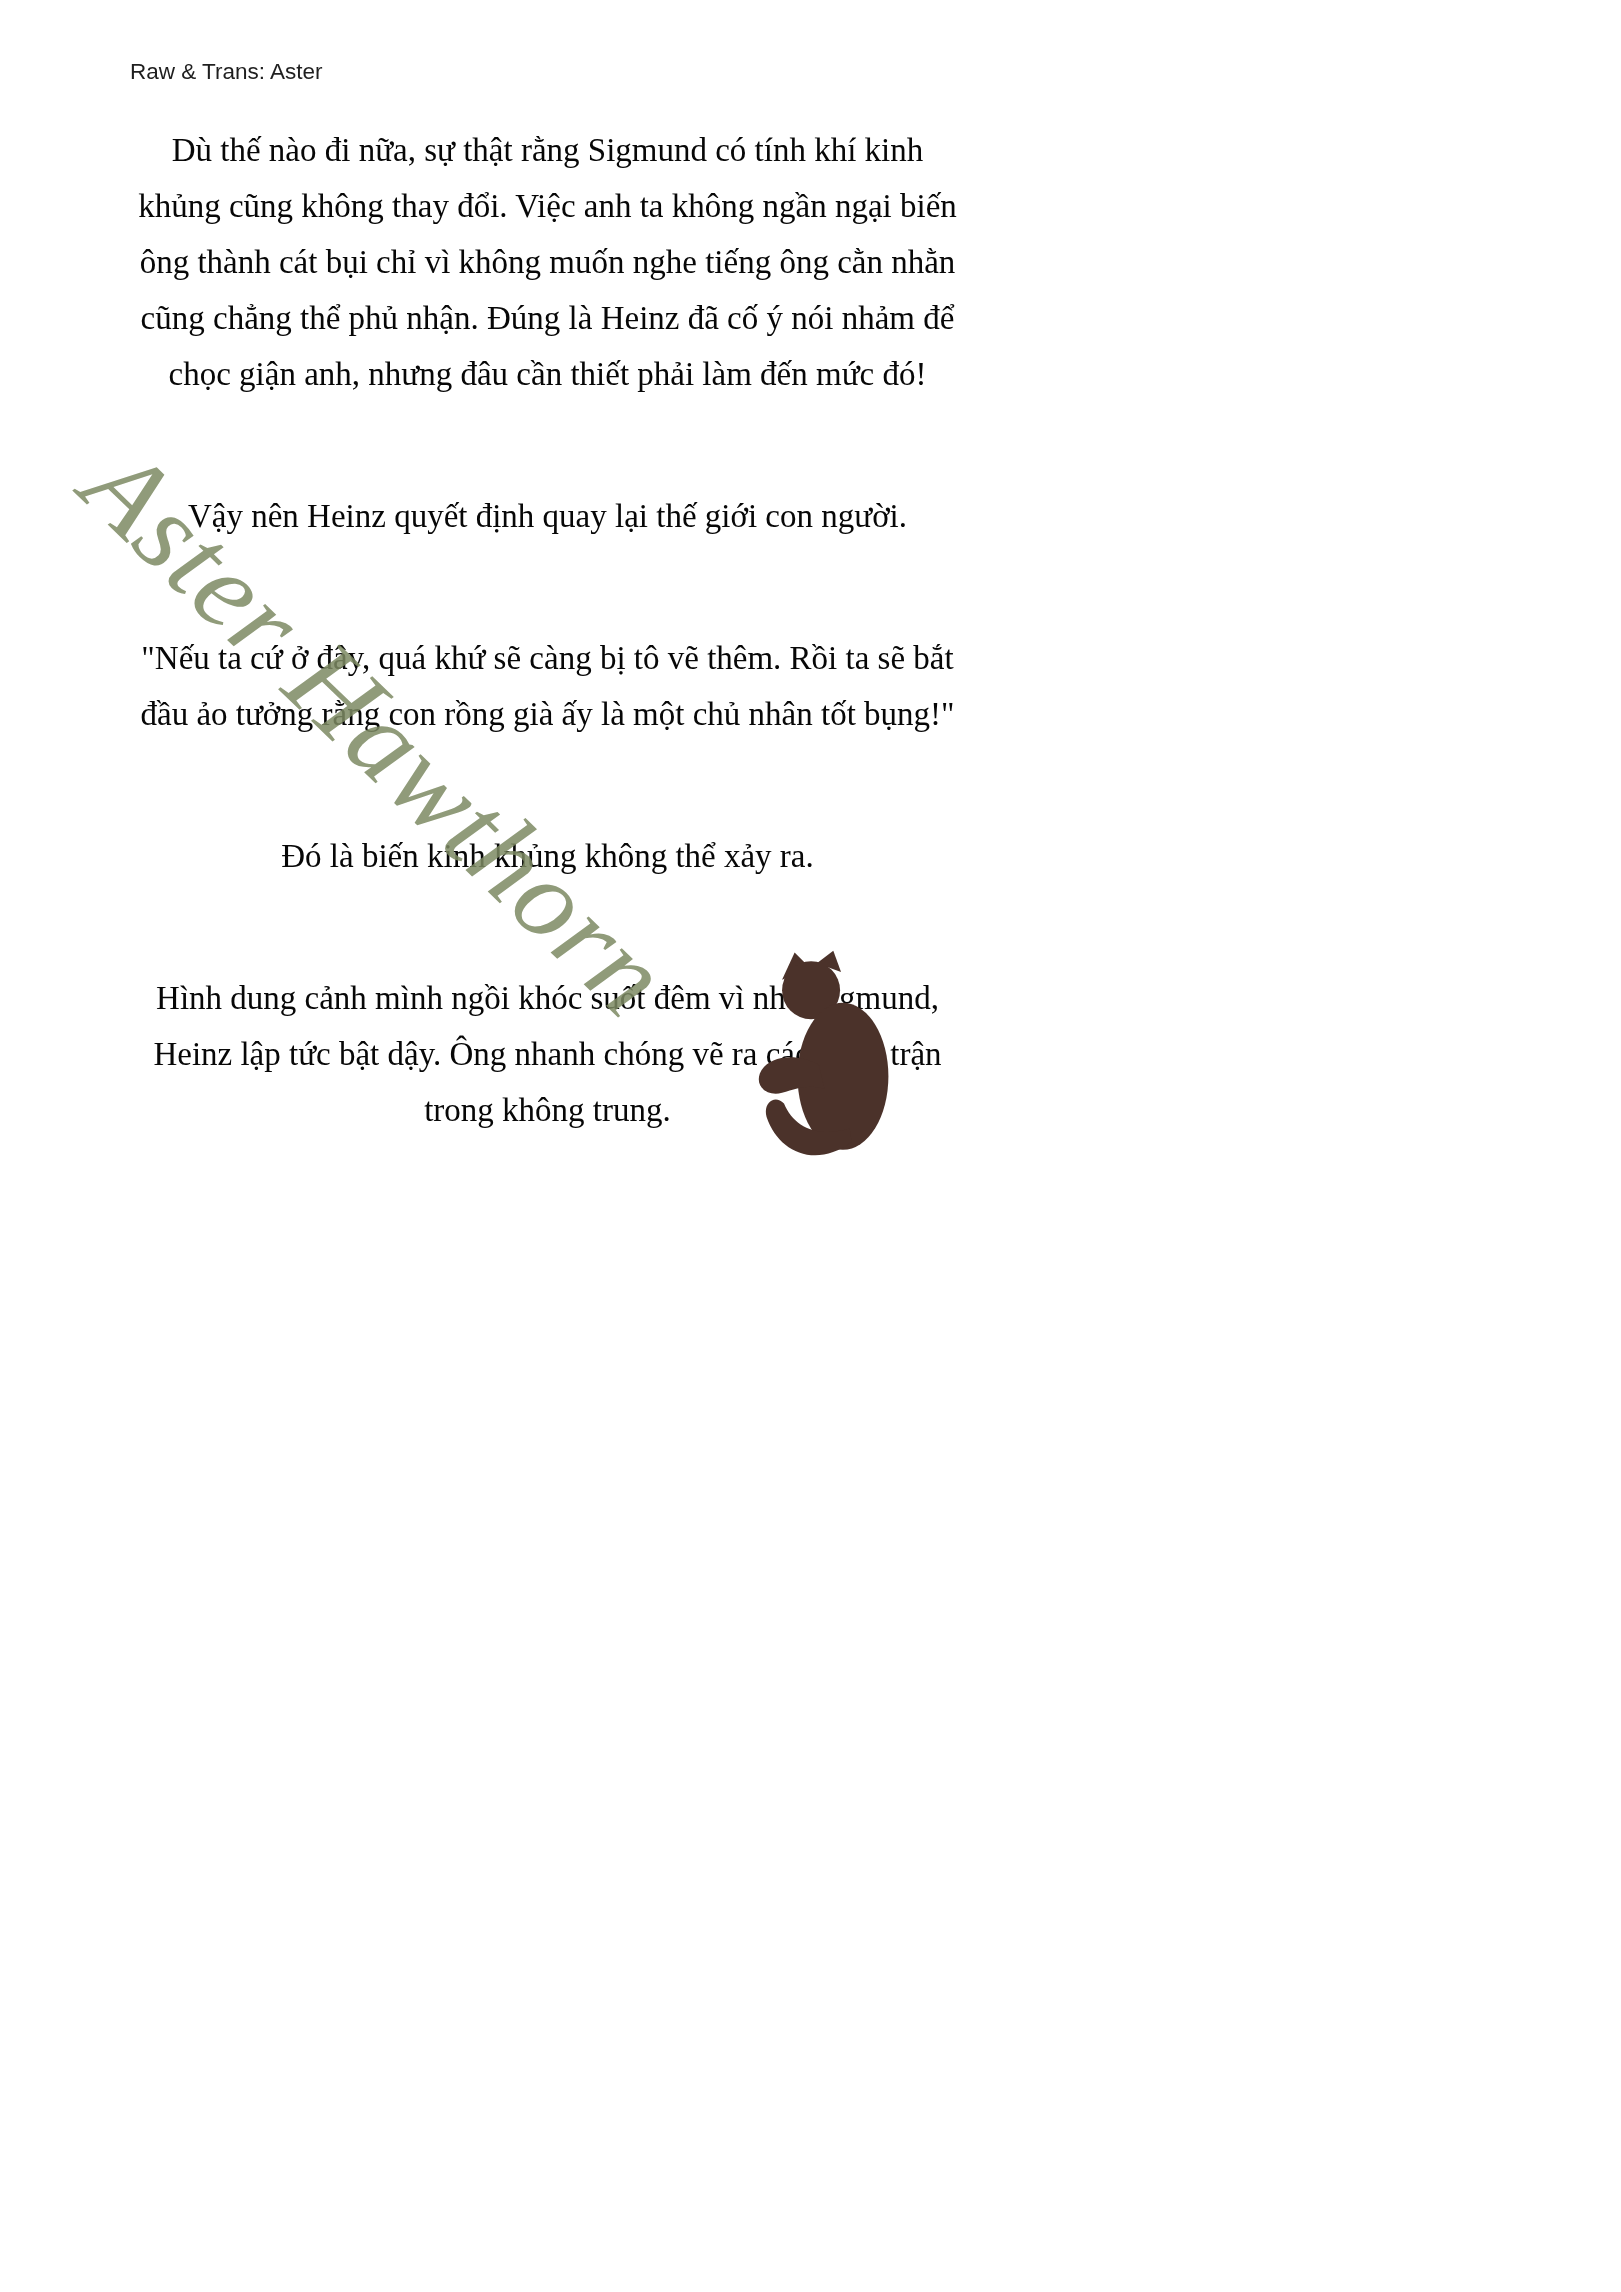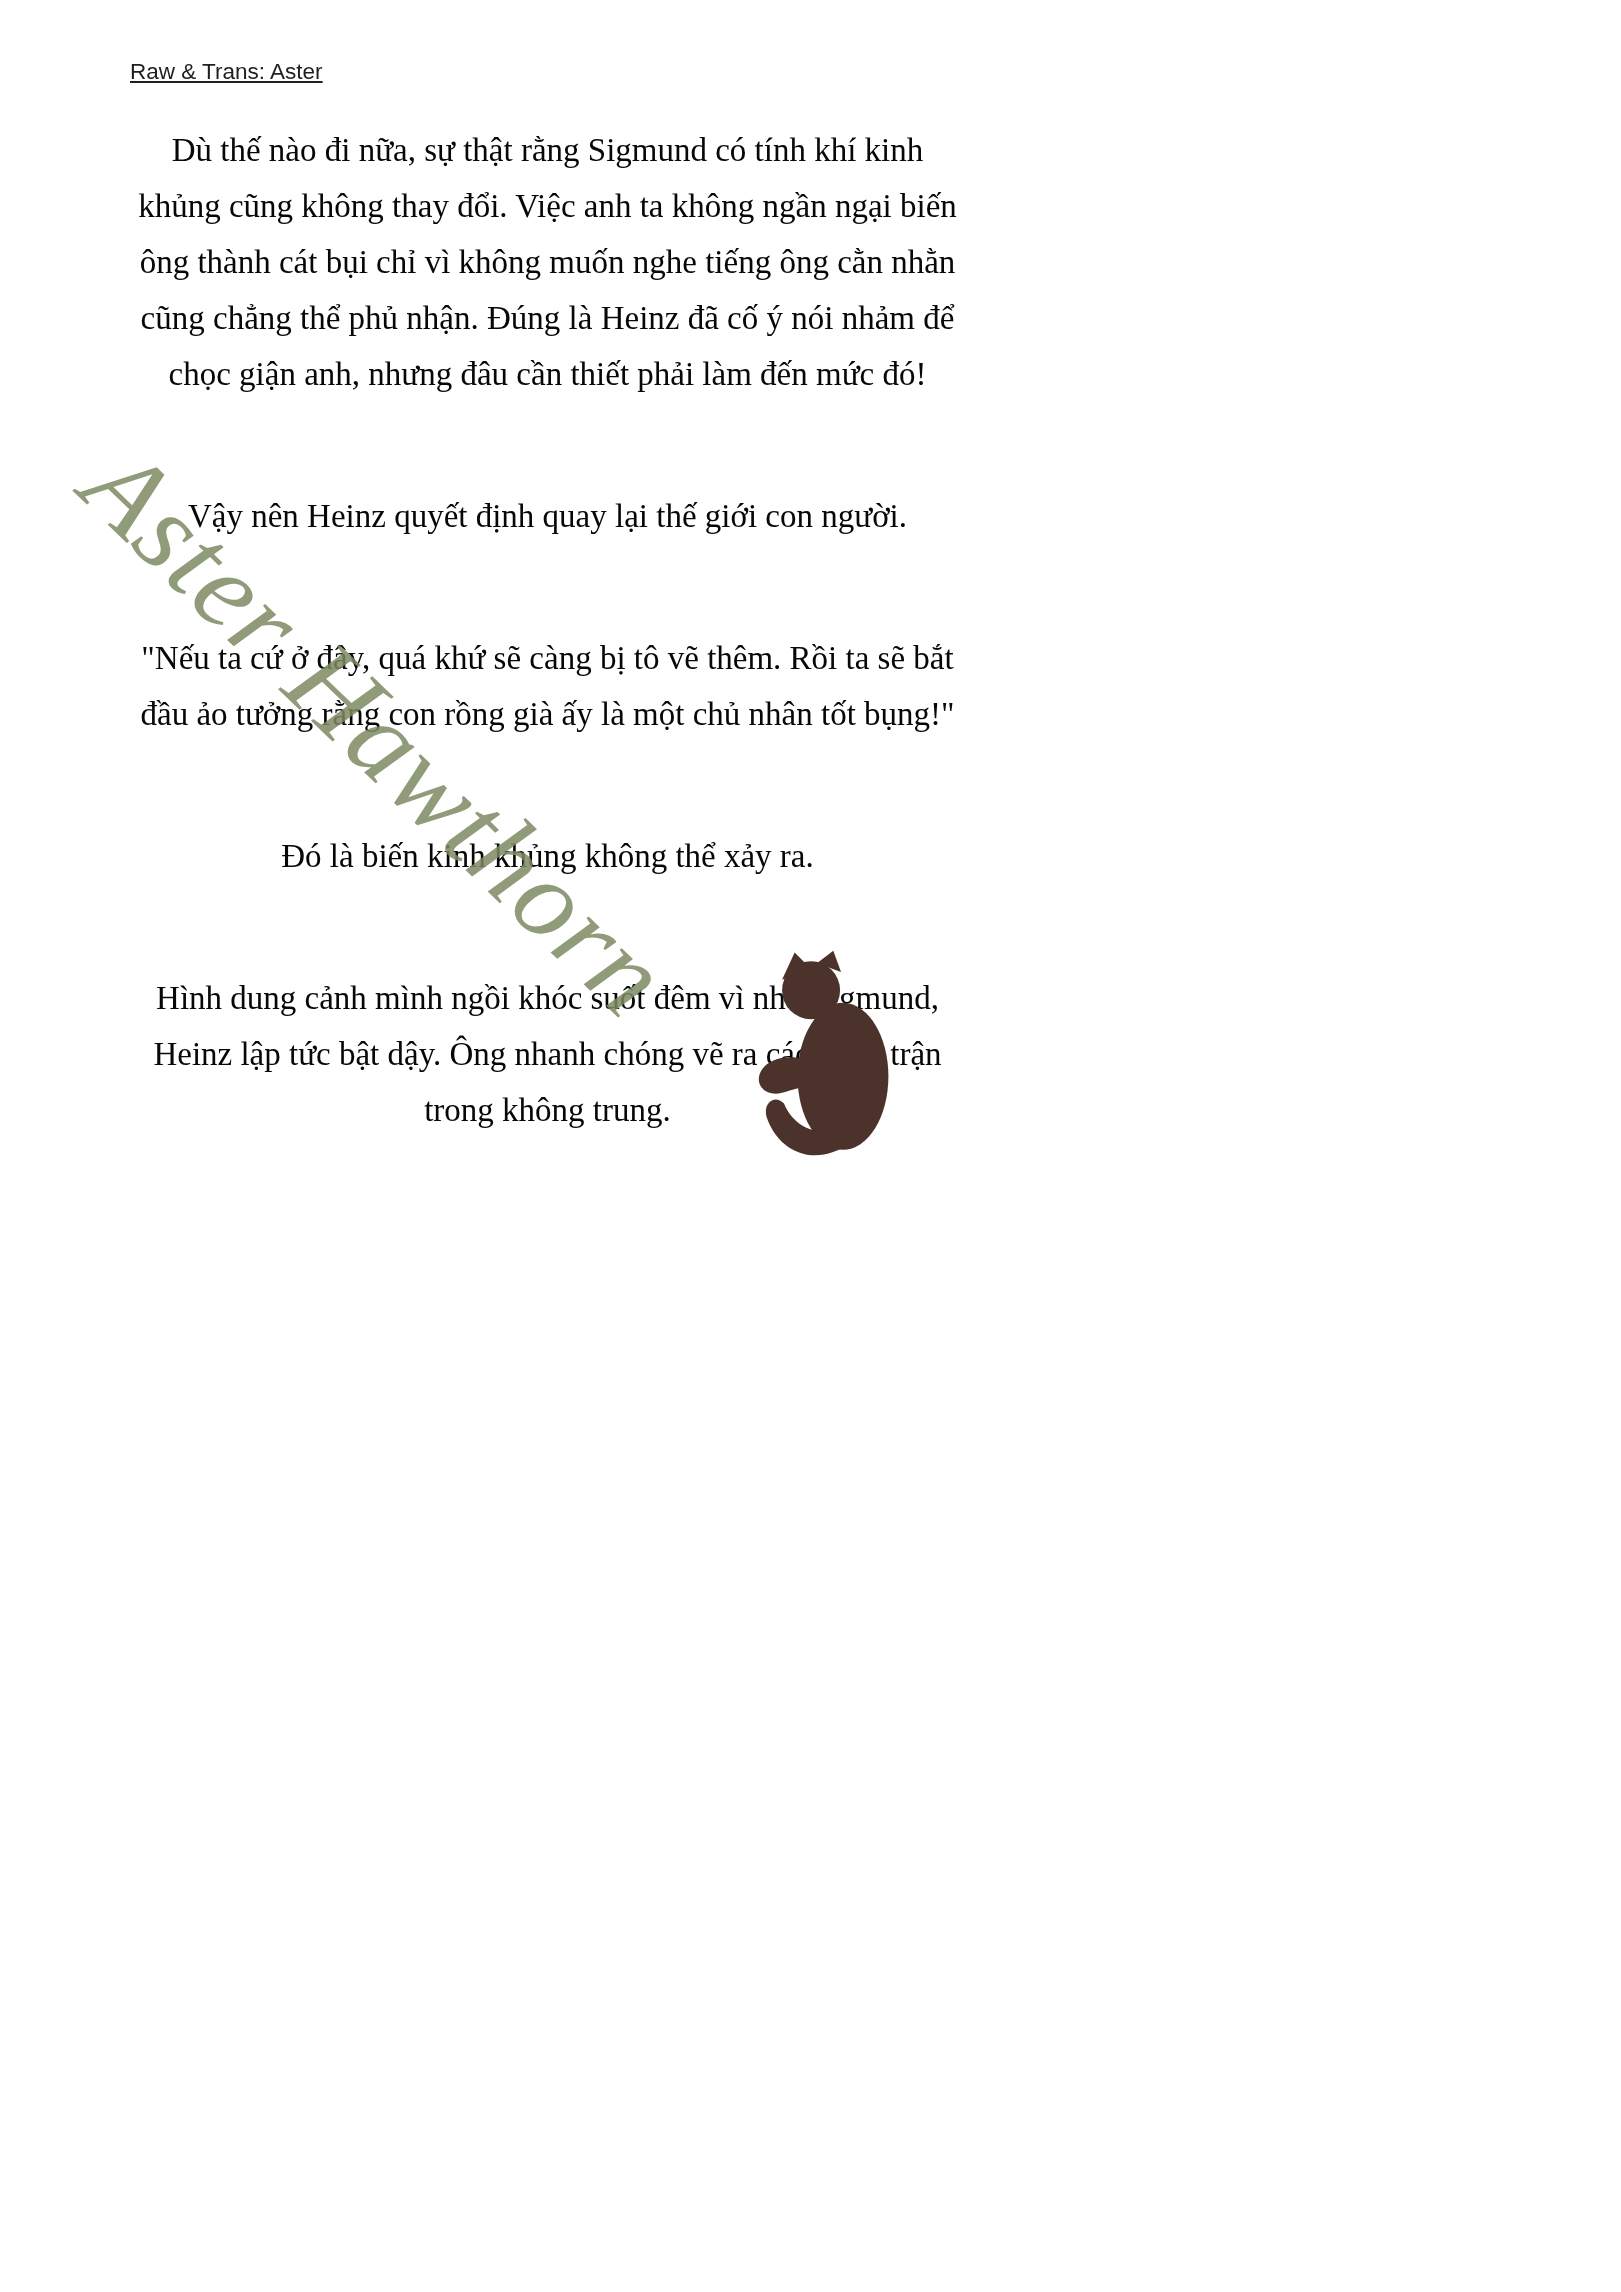--- a/index.html
+++ b/index.html
@@ -16,21 +16,20 @@
     font-family: "Liberation Serif", serif;
   }
   .header-credit {
     position: absolute;
     left: 130px;
     top: 59px;
     font-family: "Liberation Sans", sans-serif;
     font-size: 22.5px;
     color: #1f1f1f;
     z-index: 1;
-    text-decoration: underline;
   }
   .content {
     position: absolute;
     left: 130px;
     top: 122px;
     width: 835px;
     z-index: 1;
   }
   .content p {
     margin: 0 0 86px 0;

